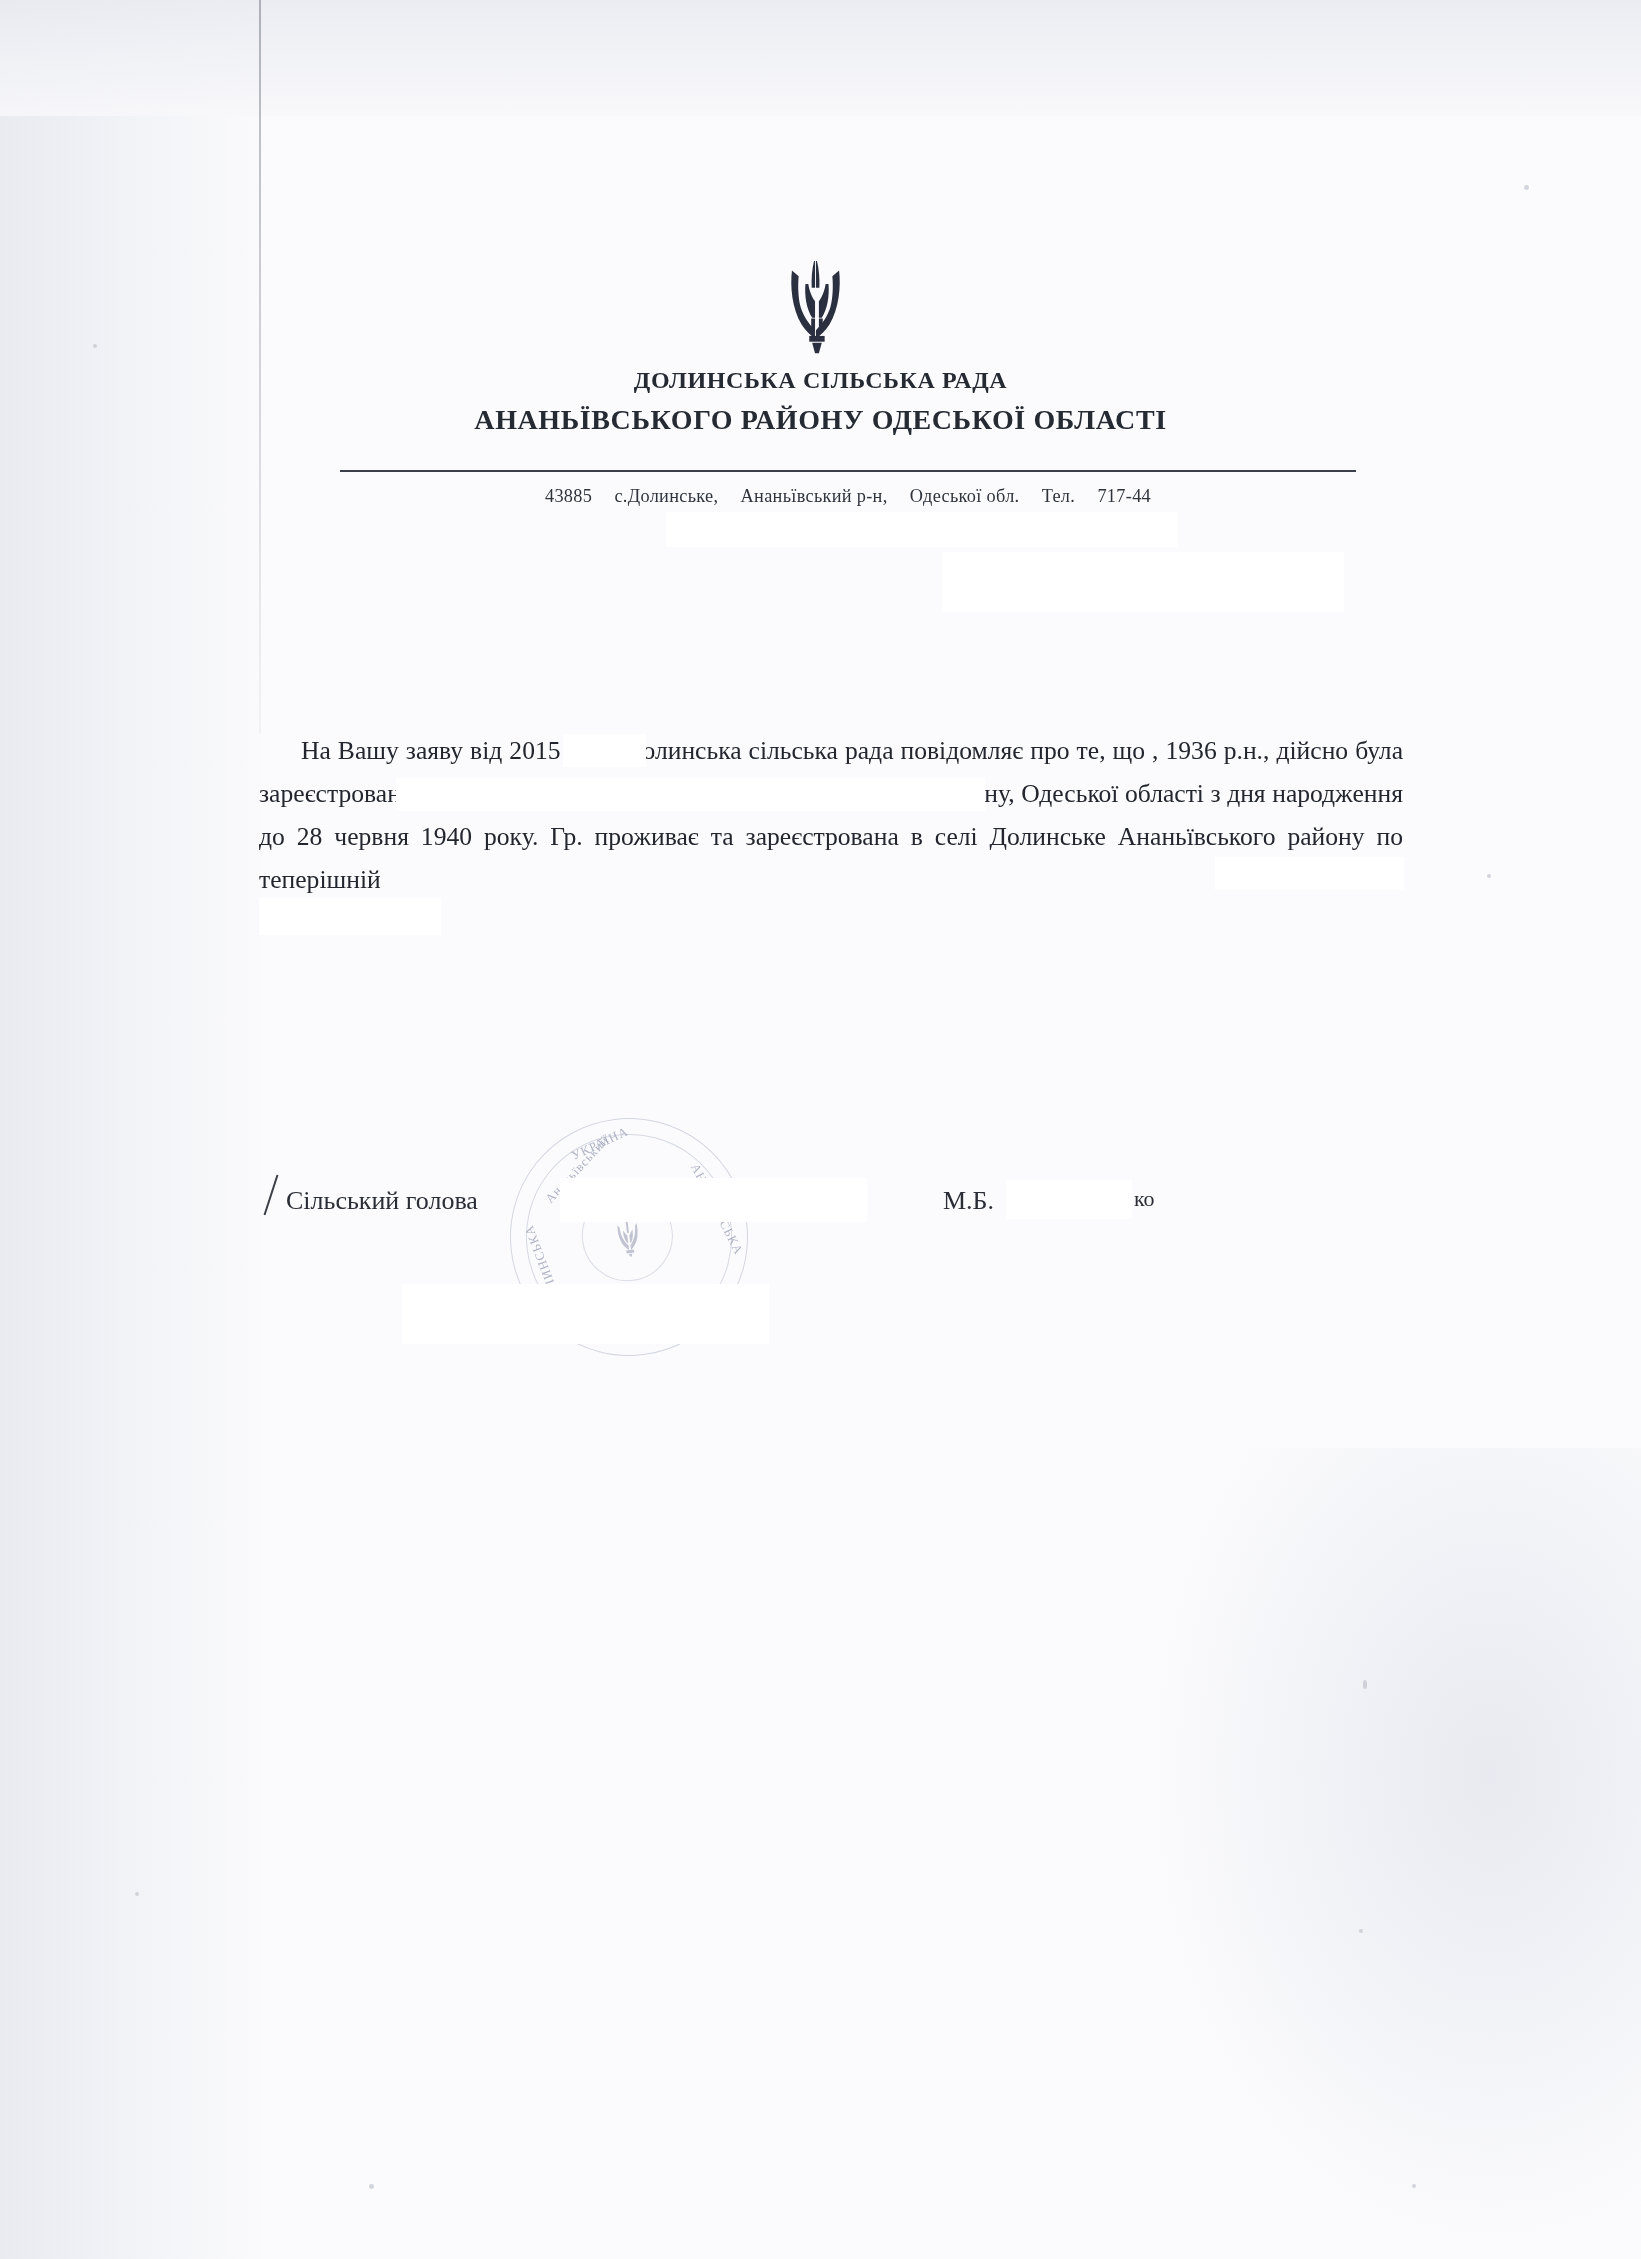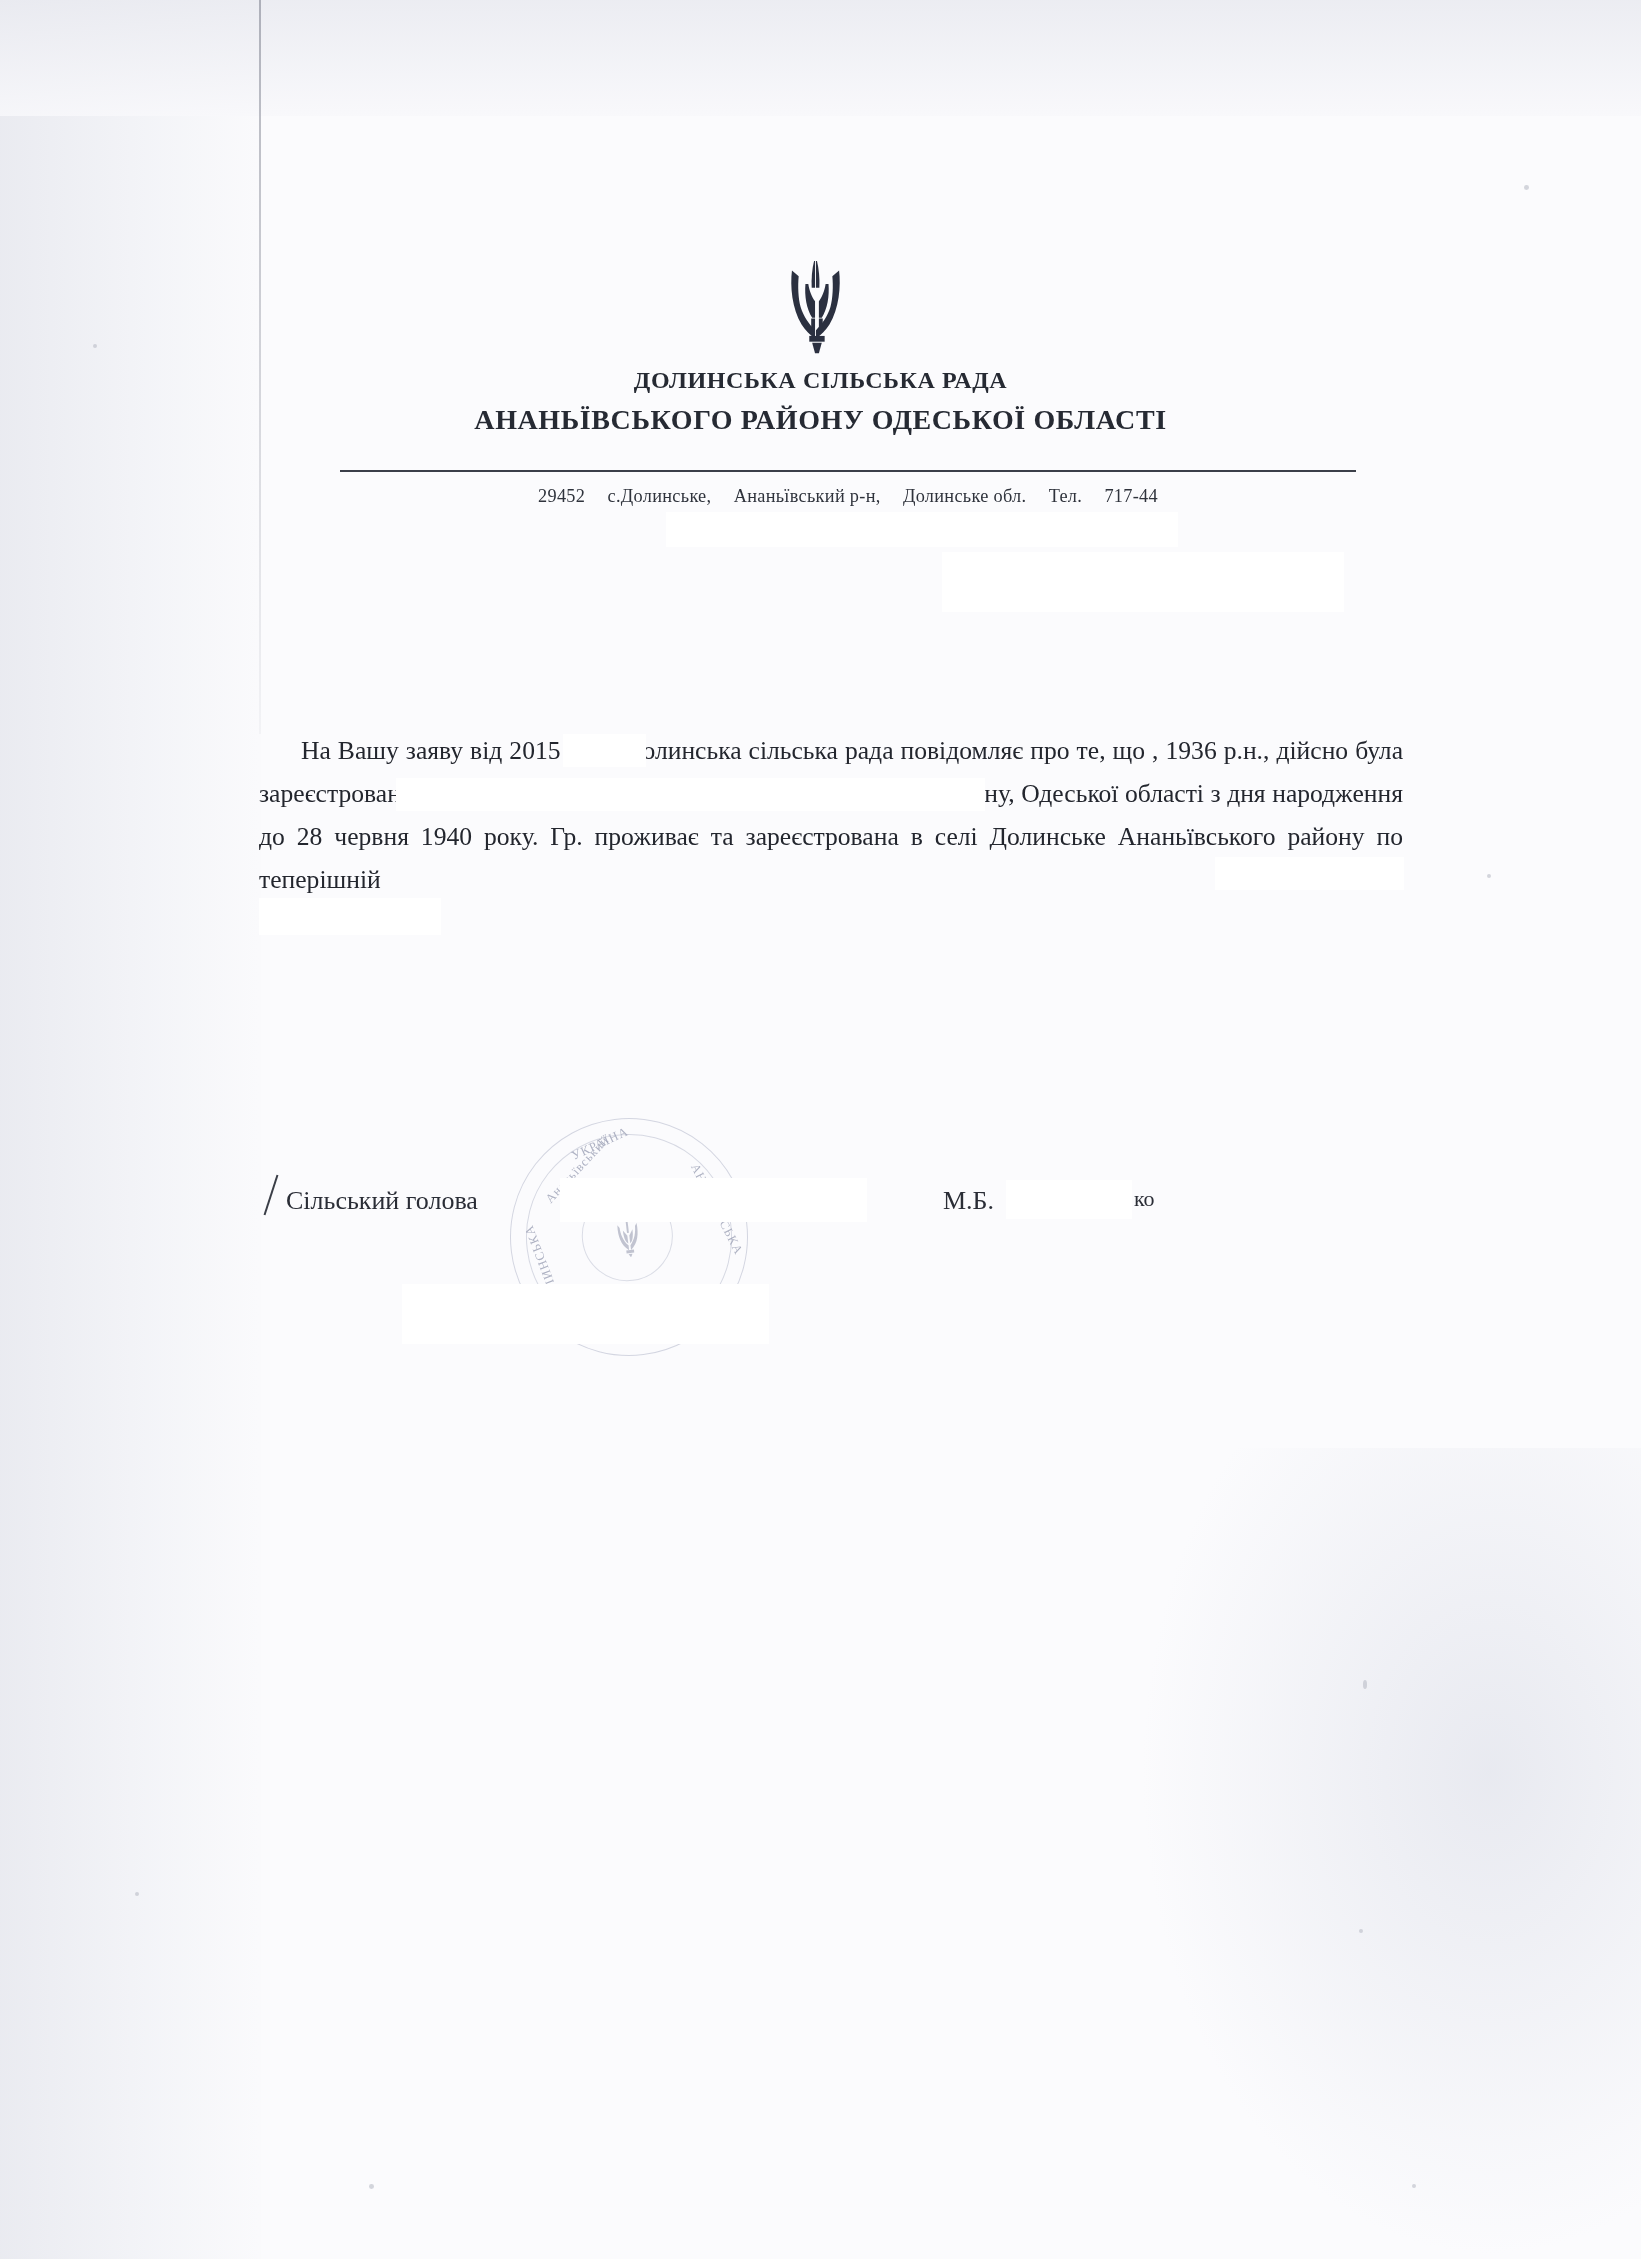--- a/index.html
+++ b/index.html
@@ -229,24 +229,24 @@
       </g>
     </svg>
   </div>
 
   <div class="org-line org-line-1">ДОЛИНСЬКА СІЛЬСЬКА РАДА</div>
   <div class="org-line org-line-2">АНАНЬЇВСЬКОГО РАЙОНУ ОДЕСЬКОЇ ОБЛАСТІ</div>
 
   <div class="rule"></div>
 
   <div class="address-line">
-    <span>29452</span>
+    <span>43885</span>
     <span>с.Долинське,</span>
     <span>Ананьївський р-н,</span>
-    <span>Долинське обл.</span>
+    <span>Одеської обл.</span>
     <span>Тел.</span>
     <span>717-44</span>
   </div>
 
   <div class="redact" style="left:666px; top:512px; width:512px; height:35px;"></div>
   <div class="redact" style="left:942px; top:552px; width:402px; height:60px;"></div>
 
   <div class="body-block">
     <p class="just">На Вашу заяву від          2015 року Долинська сільська рада повідомляє про те, що                                        , 1936 р.н., дійсно була зареєстрована та проживала в селі Долинське, Ананьївського району, Одеської області  з дня народження до 28 червня 1940 року. Гр.                                       проживає та зареєстрована в селі Долинське Ананьївського району по теперішній час.</p>
   </div>

